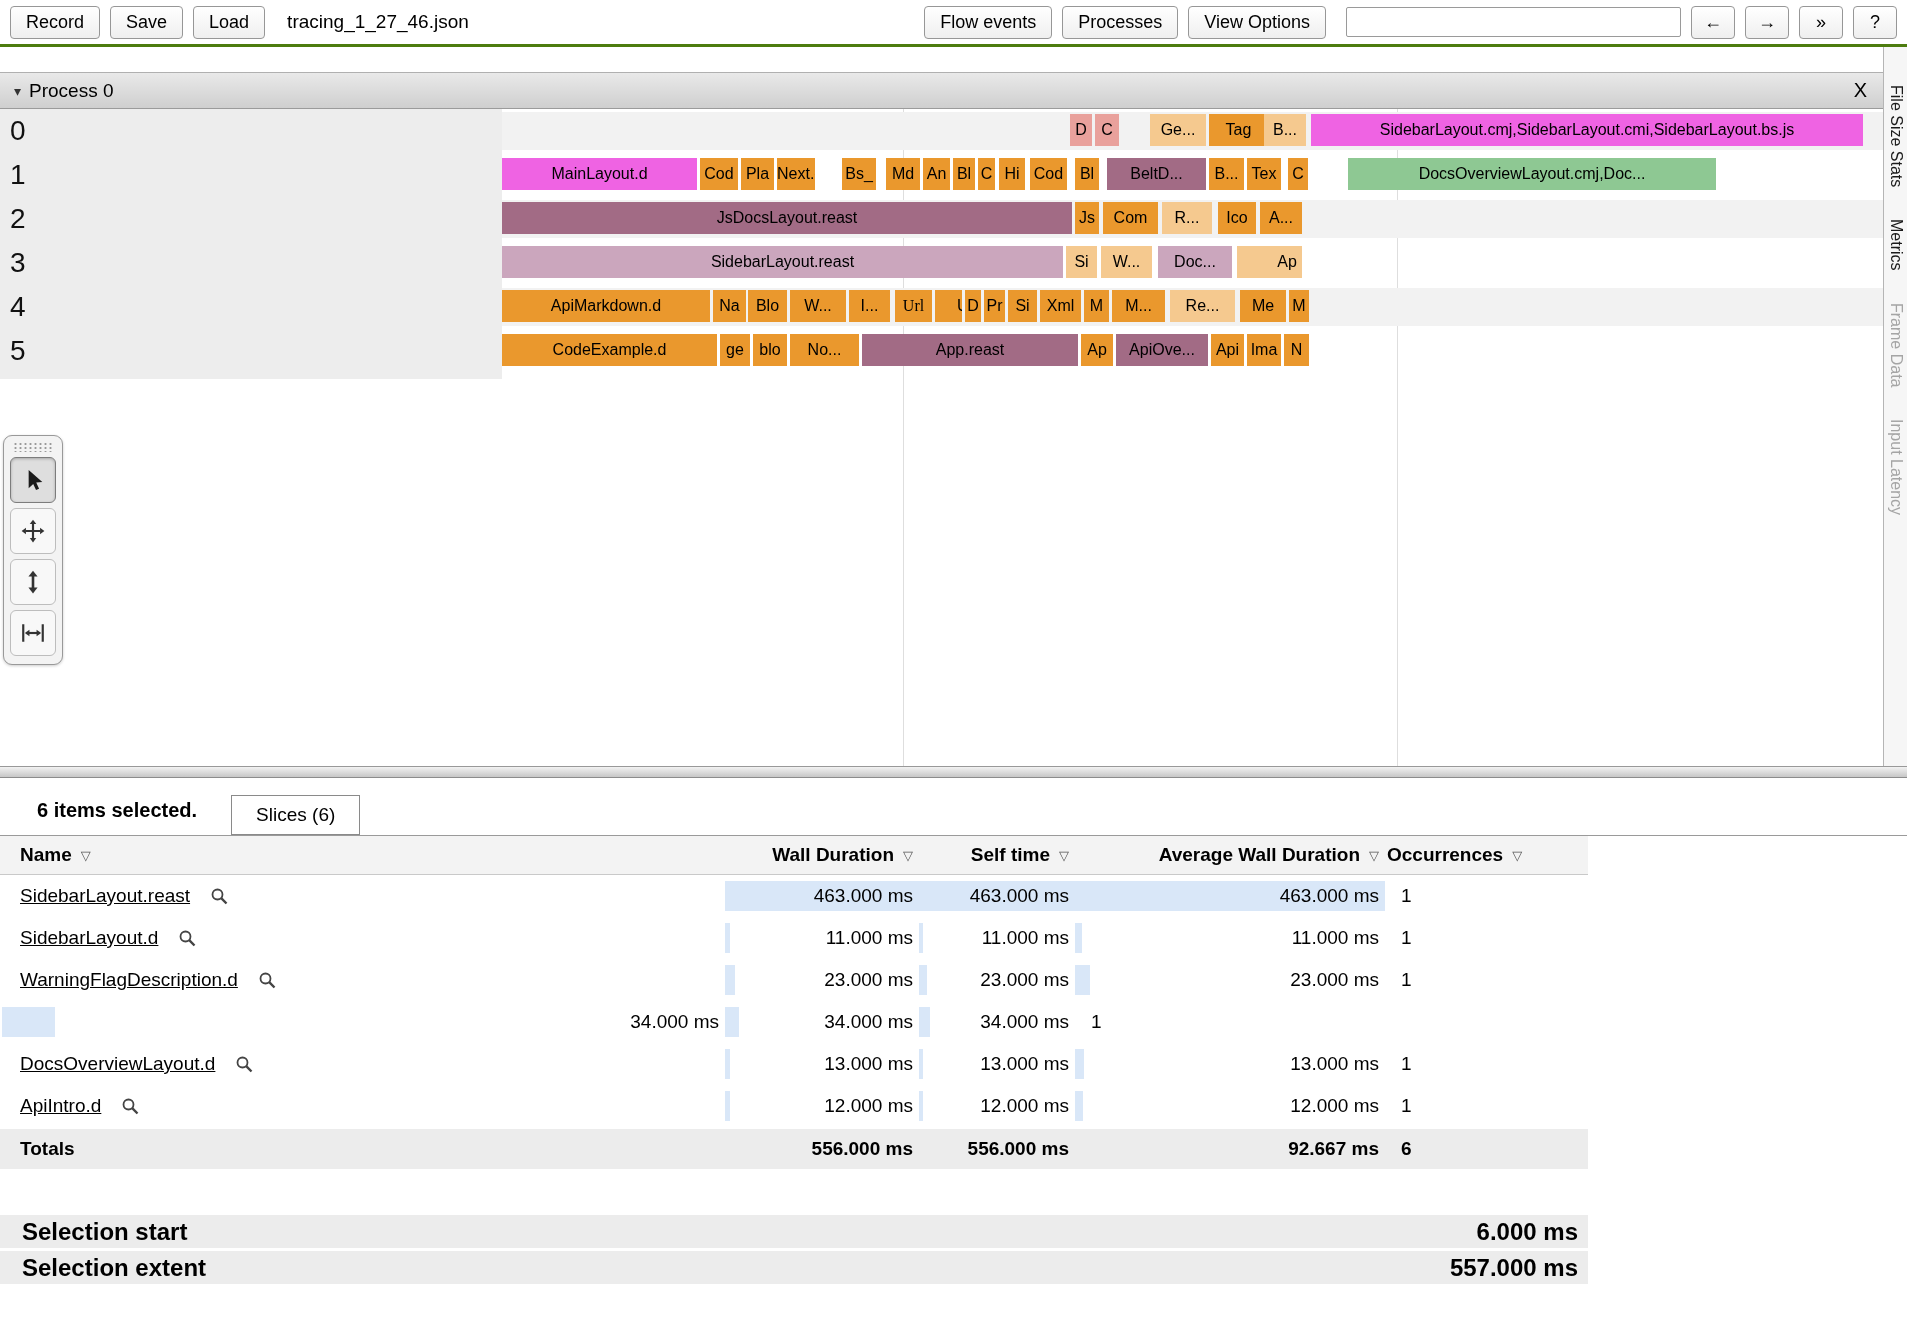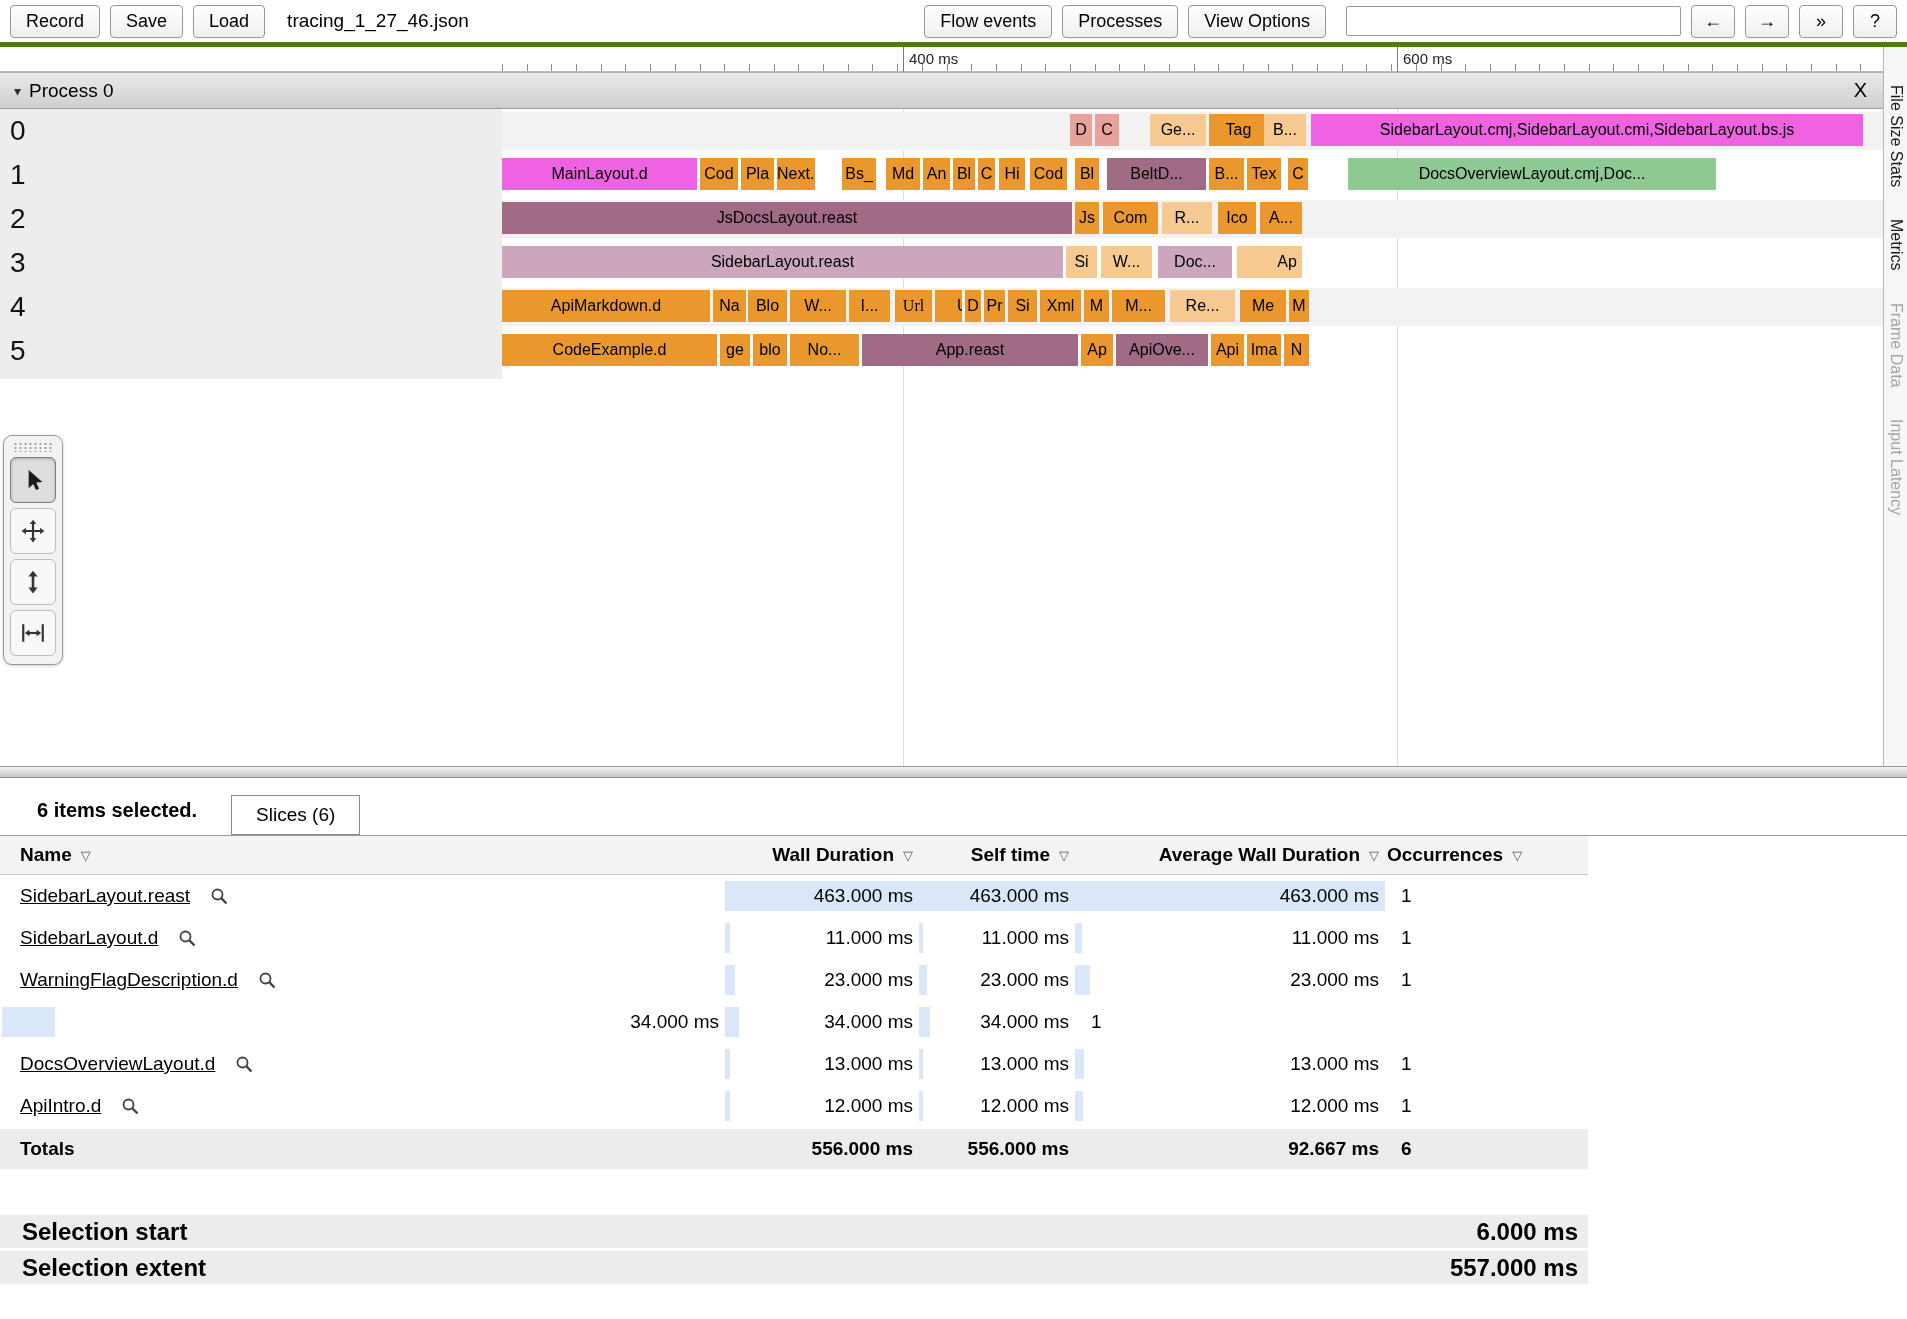--- a/index.html
+++ b/index.html
@@ -1,20 +1,20 @@
 <!DOCTYPE html>
 <html><head>
 <meta charset="utf-8">
 <style>
   html,body{margin:0;padding:0;background:#fff;}
   .app{position:relative;width:1907px;height:1319px;font-family:"Liberation Sans",sans-serif;color:#000;overflow:hidden;background:#fff;}
   .spacer{flex:1;}
 
   
-  .toolbar{position:absolute;top:0;left:0;right:0;height:47px;display:flex;align-items:center;gap:10px;padding:0 10px;box-sizing:border-box;background:#fff;border-bottom:5px solid #4d7c0f;}
+  .toolbar{position:absolute;top:0;left:0;right:0;height:47px;display:flex;align-items:center;gap:10px;padding:0 10px;box-sizing:border-box;background:#fff;border-bottom:3px solid #4d7c0f;}
   .btn{font-family:"Liberation Sans",sans-serif;font-size:18px;padding:5px 15px;border:1px solid #979797;border-radius:4px;background:linear-gradient(#ffffff,#efefef);color:#000;cursor:pointer;white-space:nowrap;}
   .btn.nav{padding:5px 12px;min-width:44px;box-sizing:border-box;}
   .title{font-size:19px;margin-left:12px;white-space:nowrap;}
   .search{width:335px;height:30px;border:1px solid #9a9a9a;border-radius:2px;font-size:17px;padding:0 6px;box-sizing:border-box;margin-left:10px;}
 
   
   .section{position:absolute;top:47px;left:0;width:1907px;height:719px;background:#fff;}
   .ruler{position:absolute;top:0;left:0;width:1883px;height:25px;border-bottom:1px solid #b9b9b9;box-sizing:border-box;background:#fff;z-index:2;}
   .ticks{position:absolute;left:502px;right:0;bottom:0;height:7px;background-image:repeating-linear-gradient(to right,#8a8a8a 0 1px,transparent 1px 24.7px);}
   .ruler-label{position:absolute;top:0;height:25px;border-left:1px solid #7a7a7a;padding:3px 0 0 5px;font-size:15px;color:#222;box-sizing:border-box;white-space:nowrap;}
@@ -84,25 +84,20 @@
     <button class="btn">Processes</button>
     <button class="btn">View Options</button>
     <input class="search" value="" style="">
     <button class="btn nav">←</button>
     <button class="btn nav">→</button>
     <button class="btn nav">»</button>
     <button class="btn nav">?</button>
   </div>
 
   <div class="section">
-    <div class="ruler">
-      <div class="ticks"></div>
-    <div class="ruler-label" style="left: 903px;">400 ms</div>
-        <div class="ruler-label" style="left: 1397px;">600 ms</div>
-      </div>
 
     <div class="process-header">
       <span class="disc">▾</span>
       <span class="pt">Process 0</span>
       <span class="spacer"></span>
       <span class="pclose">X</span>
     </div>
 
     <div class="tracks">
       <div class="gutter"></div>

